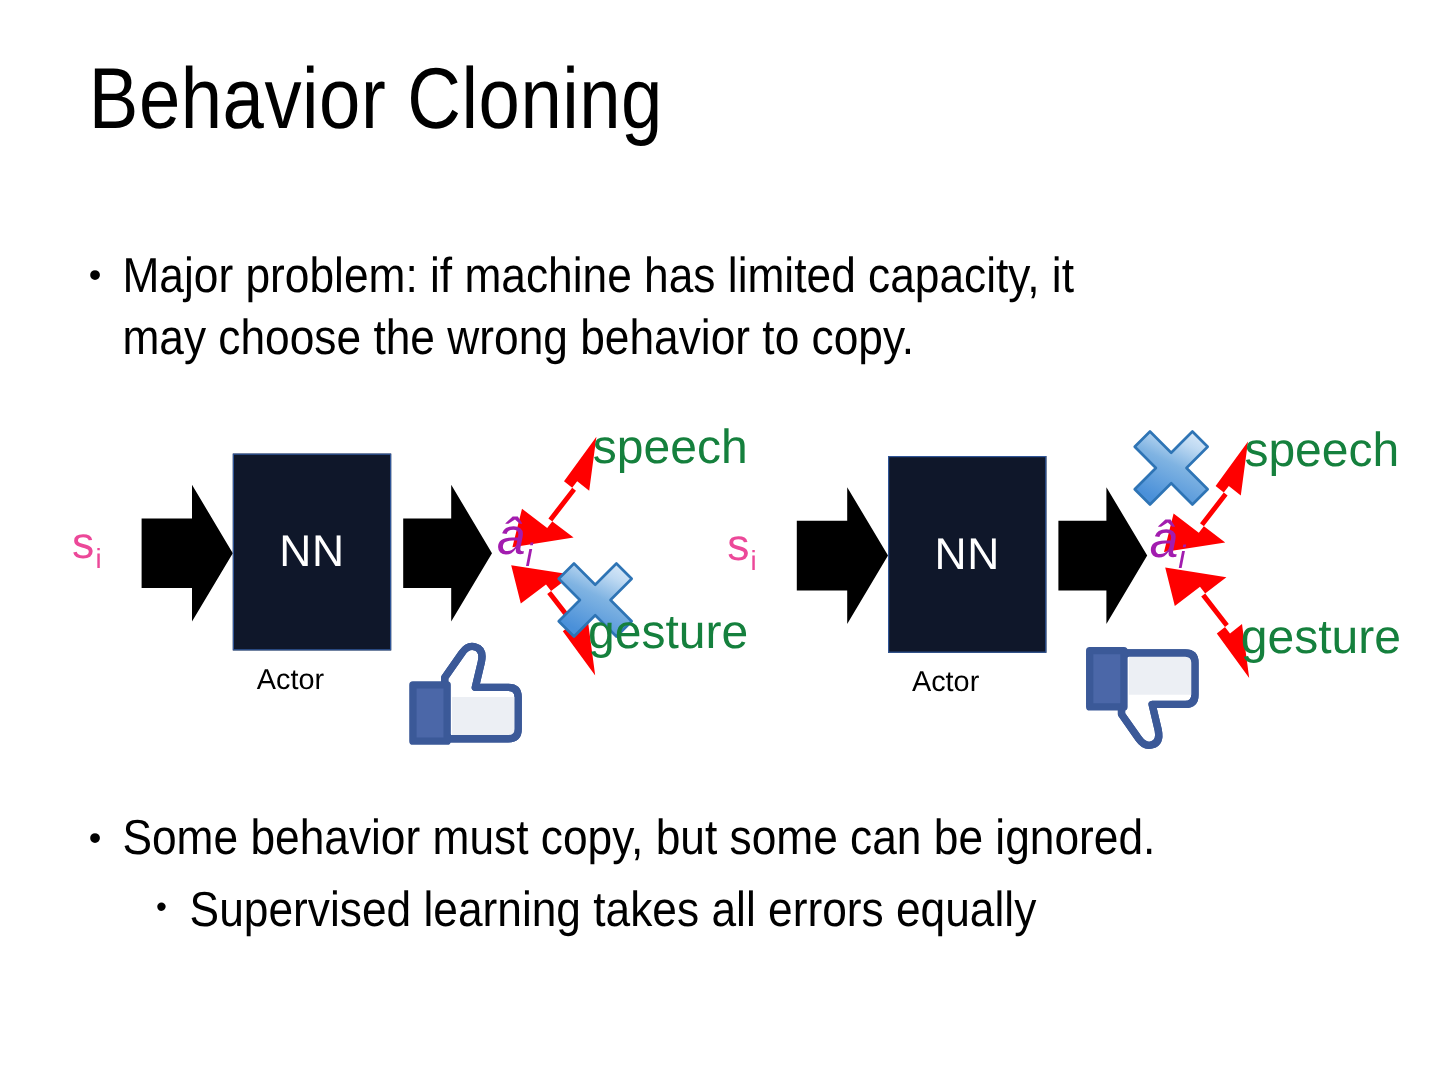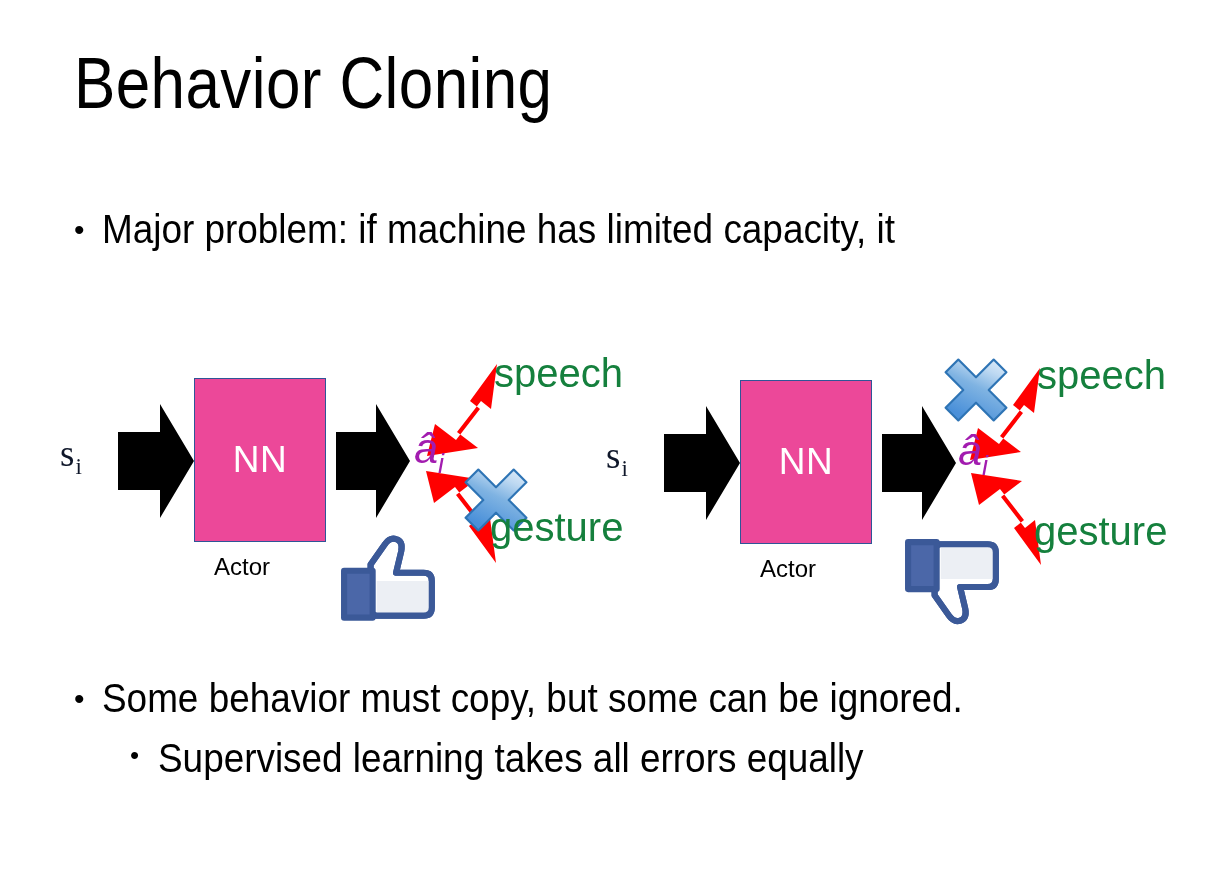--- a/index.html
+++ b/index.html
@@ -61,34 +61,34 @@
   #bullet-top { left: 56px; top: 204px; width: 1100px; }
   #bullet-bottom-1 { left: 56px; top: 673px; width: 1120px; }
   #bullet-bottom-2 { left: 112px; top: 733px; width: 1080px; }
   #bullet-bottom-2 .bullet-dot { font-size: 26px; }
 
   
   .diagram { position: absolute; top: 0; left: 0; }
 
   .state-label {
     position: absolute;
-    font-family: Liberation Serif, serif;
+    font-family: Liberation Sans, sans-serif;
     font-size: 37px;
-    color: #0f172a;
+    color: #ec4899;
     white-space: nowrap;
   }
   .state-label .sub {
     font-size: 23px;
     vertical-align: sub;
     margin-left: 1px;
   }
 
   .nn-box {
     position: absolute;
-    background: #ec4899;
+    background: #0f172a;
     border: 1px solid #2f5597;
     box-sizing: border-box;
     display: flex;
     align-items: center;
     justify-content: center;
   }
   .nn-label {
     color: #ffffff;
     font-family: "Liberation Sans", sans-serif;
     font-size: 37px;
@@ -139,20 +139,24 @@
 <body>
 
 <div id="slide">
 
   <div id="slide-title">Behavior Cloning</div>
 
   <div class="bullet-block" id="bullet-top">
     <div class="bullet-row">
       <span class="bullet-dot">•</span>
       <span class="bullet-text">Major problem: if machine has limited capacity, it</span>
+    </div>
+    <div class="bullet-row">
+      <span class="bullet-dot"></span>
+      <span class="bullet-text">may choose the wrong behavior to copy.</span>
     </div>
   </div>
 
   <div class="bullet-block" id="bullet-bottom-1">
     <div class="bullet-row">
       <span class="bullet-dot">•</span>
       <span class="bullet-text">Some behavior must copy, but some can be ignored.</span>
     </div>
   </div>
 

